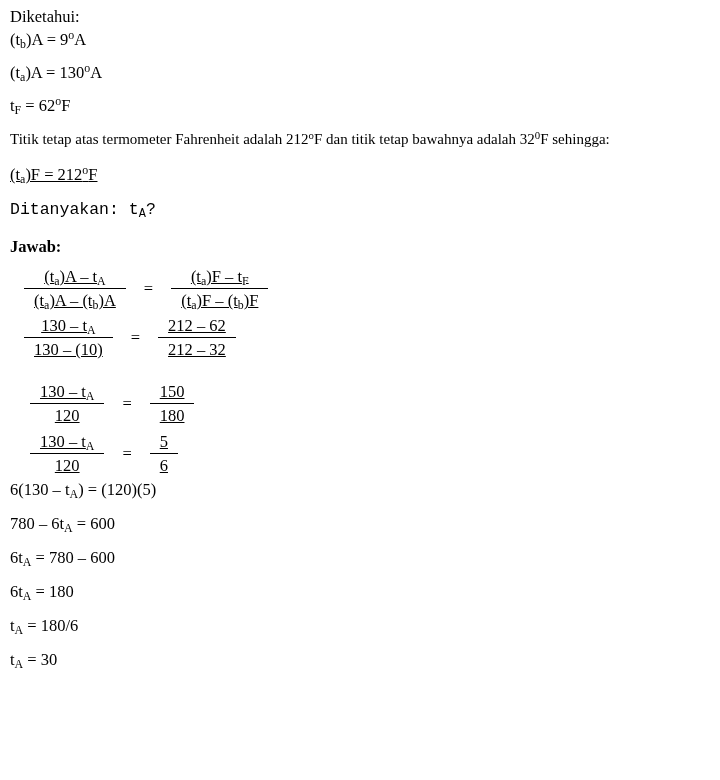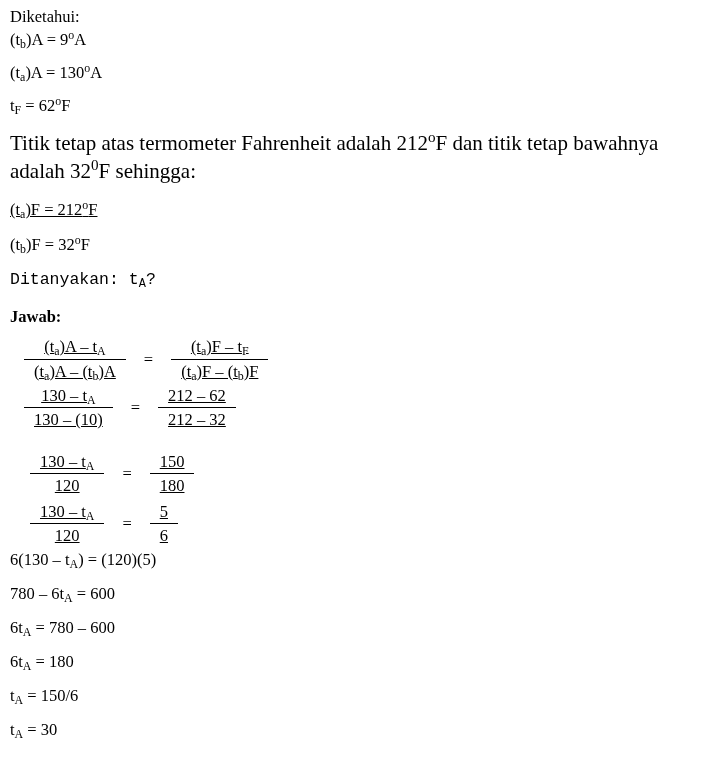--- a/index.html
+++ b/index.html
@@ -38,21 +38,21 @@
     font-size: 0.72em;
     vertical-align: -0.28em;
     line-height: 0;
   }
   sup {
     font-size: 0.72em;
     vertical-align: 0.50em;
     line-height: 0;
   }
   .para {
-    font-size: 21px;
+    font-size: 15px;
     line-height: 1.30;
     margin: 0 0 9px 0;
   }
   
   .eq {
     display: flex;
     align-items: center;
     margin: 0 0 2px 0;
   }
   .frac {
@@ -93,21 +93,20 @@
   <div class="line tight"><span>(t</span><sub>b</sub><span>)A = 9</span><sup>o</sup><span>A</span></div>
 
   <div class="line" style="margin-top:12px;"><span>(t</span><sub>a</sub><span>)A = 130</span><sup>o</sup><span>A</span></div>
 
   <div class="line" style="margin-top:12px;"><span>t</span><sub>F</sub><span> = 62</span><sup>o</sup><span>F</span></div>
 
   <div class="para" style="margin-top:14px;"><span>Titik tetap atas termometer Fahrenheit adalah 212</span><sup>o</sup><span>F dan titik tetap bawahnya adalah 32</span><sup>0</sup><span>F sehingga:</span></div>
 
   <div class="line" style="margin-top:14px;text-decoration:underline;"><span>(t</span><sub>a</sub><span>)F = 212</span><sup>o</sup><span>F</span></div>
 
-  <div class="line" style="margin-top:14px;"><span>(t</span><sub>b</sub><span>)F = 32</span><sup>o</sup><span>F</span></div>
 
   <div class="line" style="margin-top:14px;font-family:Liberation Mono, monospace;"><span>Ditanyakan: t</span><sub>A</sub><span>?</span></div>
 
   <div class="line bold" style="margin-top:16px;">Jawab:</div>
 
   <div class="eq indent-1" style="margin-top:10px;">
     <span class="frac">
       <span class="num">(t<sub>a</sub>)A – t<sub>A</sub></span>
       <span class="den">(t<sub>a</sub>)A – (t<sub>b</sub>)A</span>
     </span>
@@ -155,17 +154,17 @@
   </div>
 
   <div class="plain-eq indent-3" style="margin-top:4px;"><span>6(130 – t</span><sub>A</sub><span>) = (120)(5)</span></div>
 
   <div class="plain-eq indent-3" style="margin-top:14px;"><span>780 – 6t</span><sub>A</sub><span> = 600</span></div>
 
   <div class="plain-eq indent-3" style="margin-top:14px;"><span>6t</span><sub>A</sub><span> = 780 – 600</span></div>
 
   <div class="plain-eq indent-3" style="margin-top:14px;"><span>6t</span><sub>A</sub><span> = 180</span></div>
 
-  <div class="plain-eq indent-3" style="margin-top:14px;"><span>t</span><sub>A</sub><span> = 150/6</span></div>
+  <div class="plain-eq indent-3" style="margin-top:14px;"><span>t</span><sub>A</sub><span> = 180/6</span></div>
 
   <div class="plain-eq indent-3" style="margin-top:14px;"><span>t</span><sub>A</sub><span> = 30</span></div>
 
 </div>
 
 </body></html>

